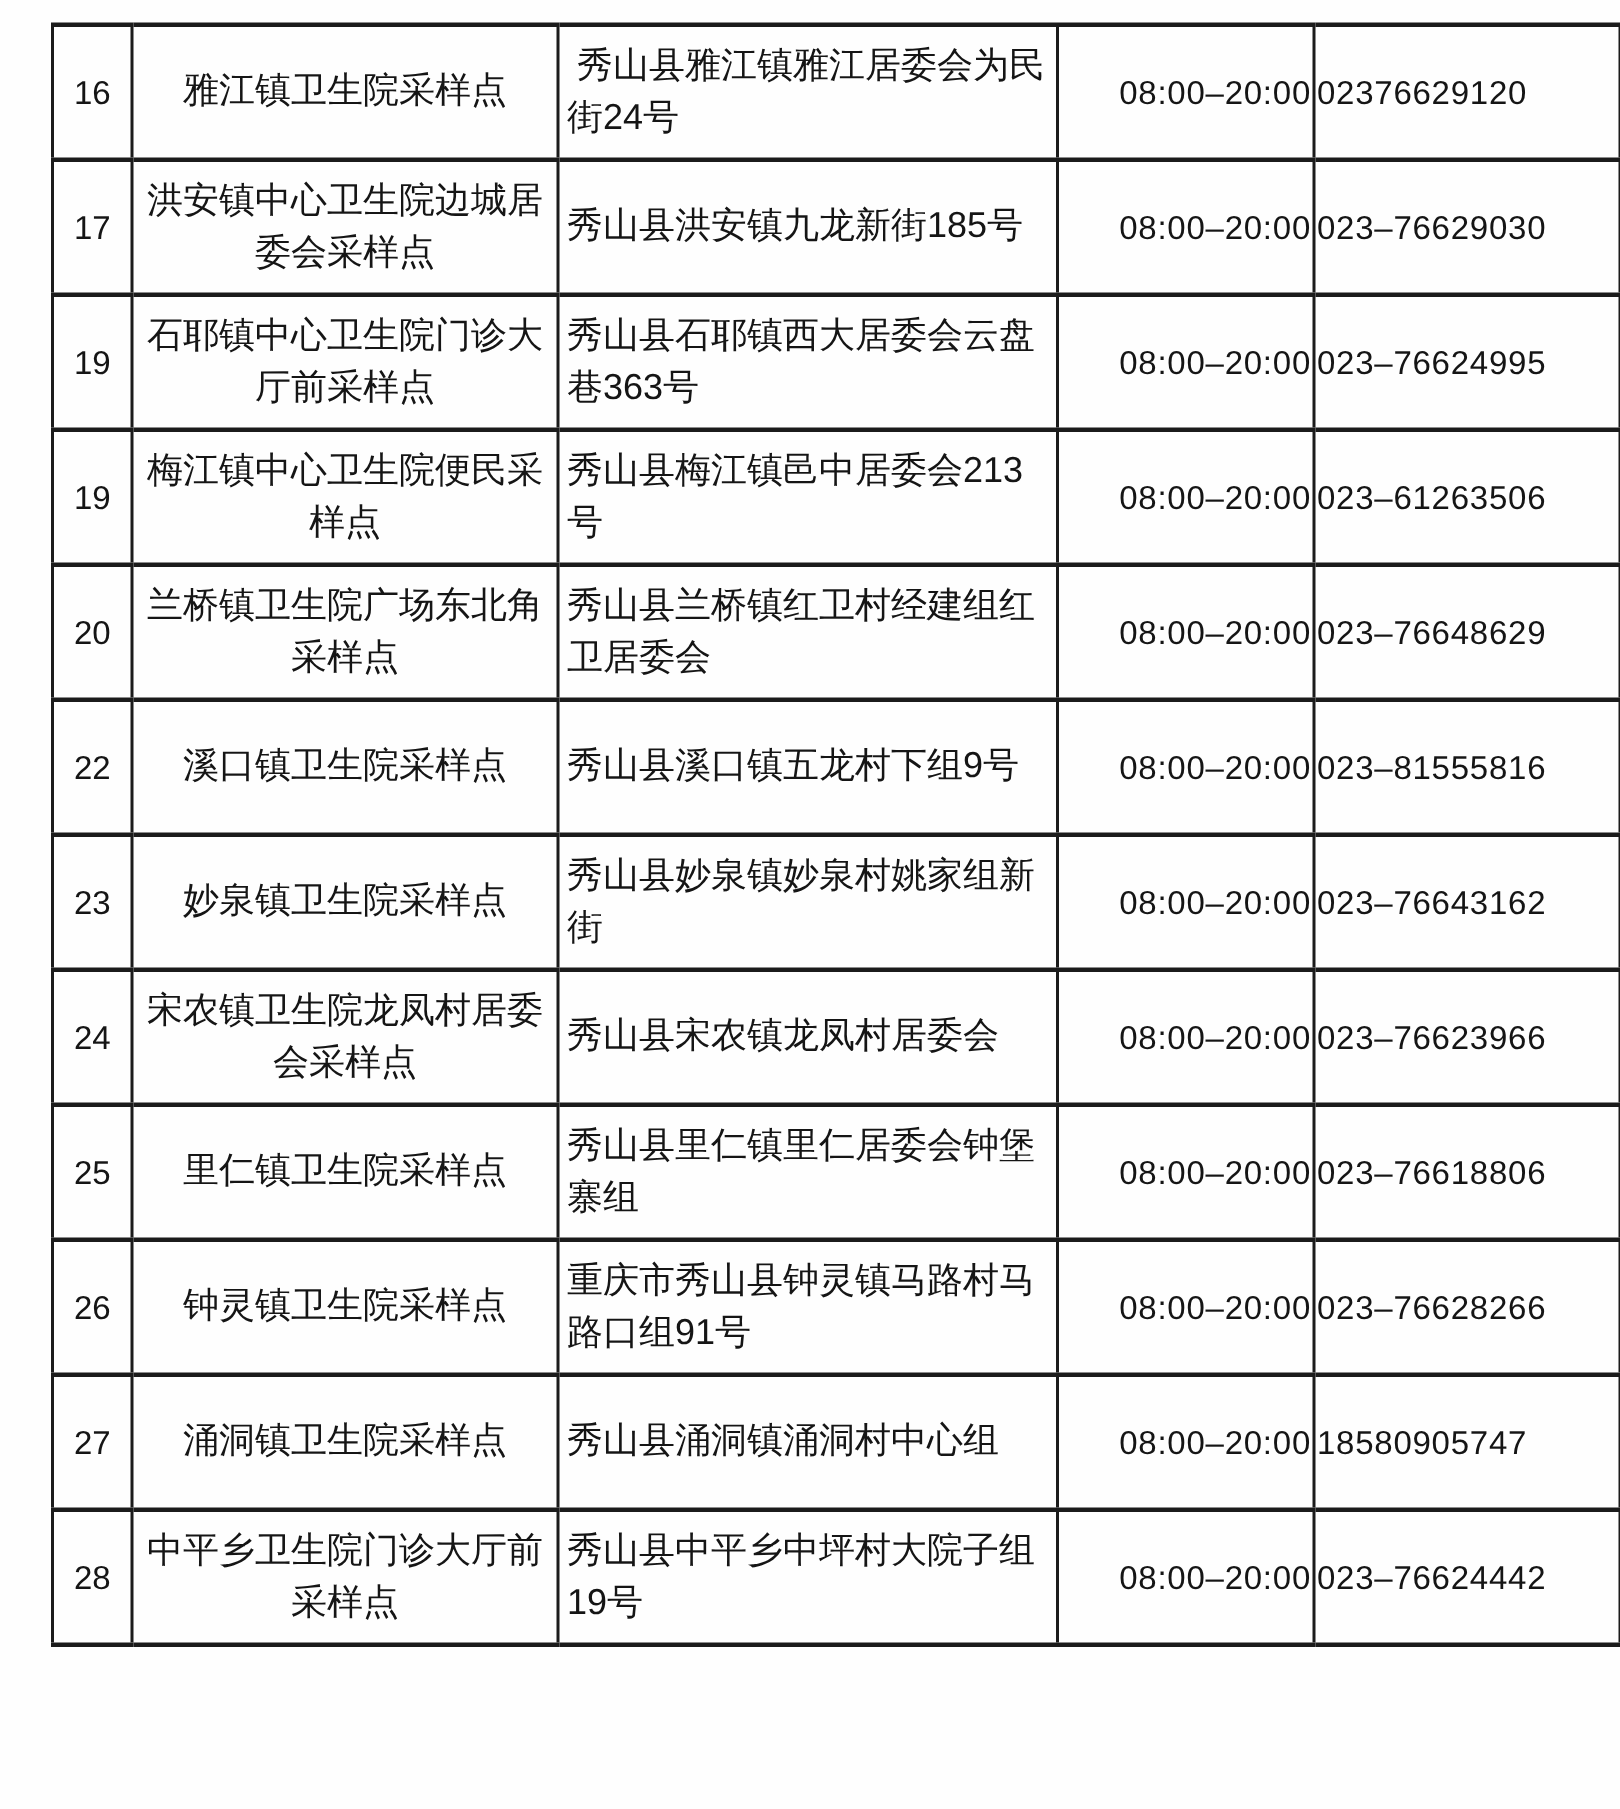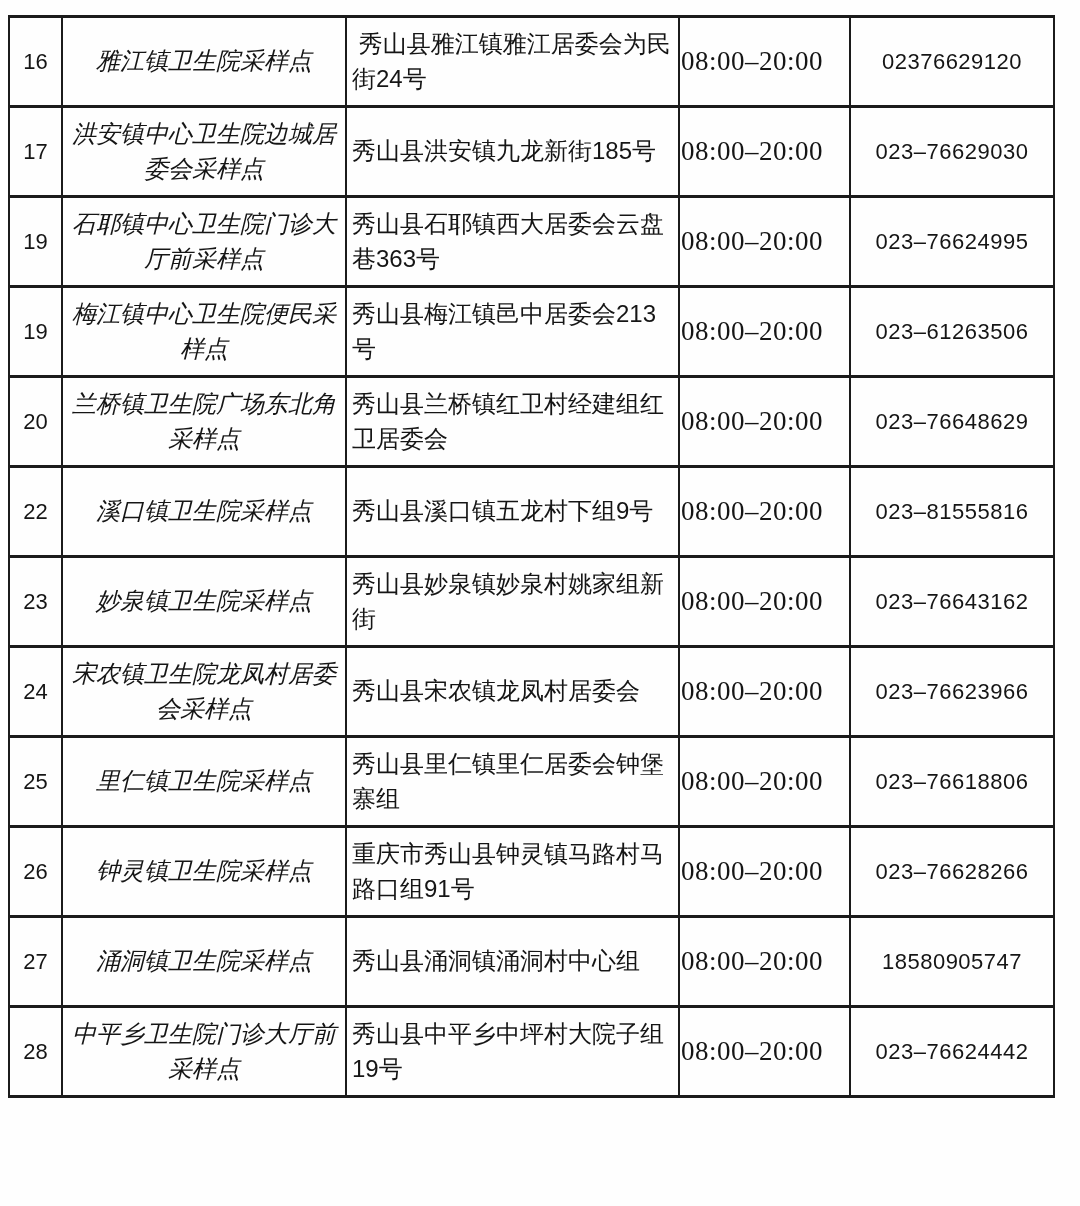--- a/index.html
+++ b/index.html
@@ -10,21 +10,21 @@
   .page {
     position: relative;
     width: 1080px;
     height: 1206px;
     background: #fefefe;
     overflow: hidden;
     font-family: "Liberation Sans", "DejaVu Sans", sans-serif;
   }
   table.sampling {
     position: absolute;
-    left: 8px;
+    left: 34px;
     top: 15px;
     width: 1045px;
     border-collapse: collapse;
     table-layout: fixed;
   }
   table.sampling td {
     border: 2px solid #1b1b1b;
     border-top-width: 3px;
     border-bottom-width: 3px;
     vertical-align: middle;
@@ -35,39 +35,36 @@
   td.c-no {
     text-align: center;
     font-size: 22px;
   }
   td.c-name {
     text-align: center;
     font-size: 24px;
     line-height: 1.45;
     padding: 0 6px;
     white-space: pre-line;
-    font-style: italic;
   }
   td.c-addr {
     text-align: left;
     font-size: 24px;
     line-height: 1.45;
     padding: 0 5px;
     white-space: pre-line;
     word-break: break-all;
     margin-top: 32px;
   }
   td.c-hours {
-    text-align: left;
-    font-size: 27px;
+    text-align: right;
+    font-size: 22px;
     letter-spacing: 0.5px;
-    font-family: Liberation Serif, serif;
   }
   td.c-phone {
-    text-align: center;
     font-size: 22px;
     letter-spacing: 0.5px;
   }
 </style>
 </head>
 <body>
 
 <div class="page">
   <table class="sampling">
     <colgroup>

